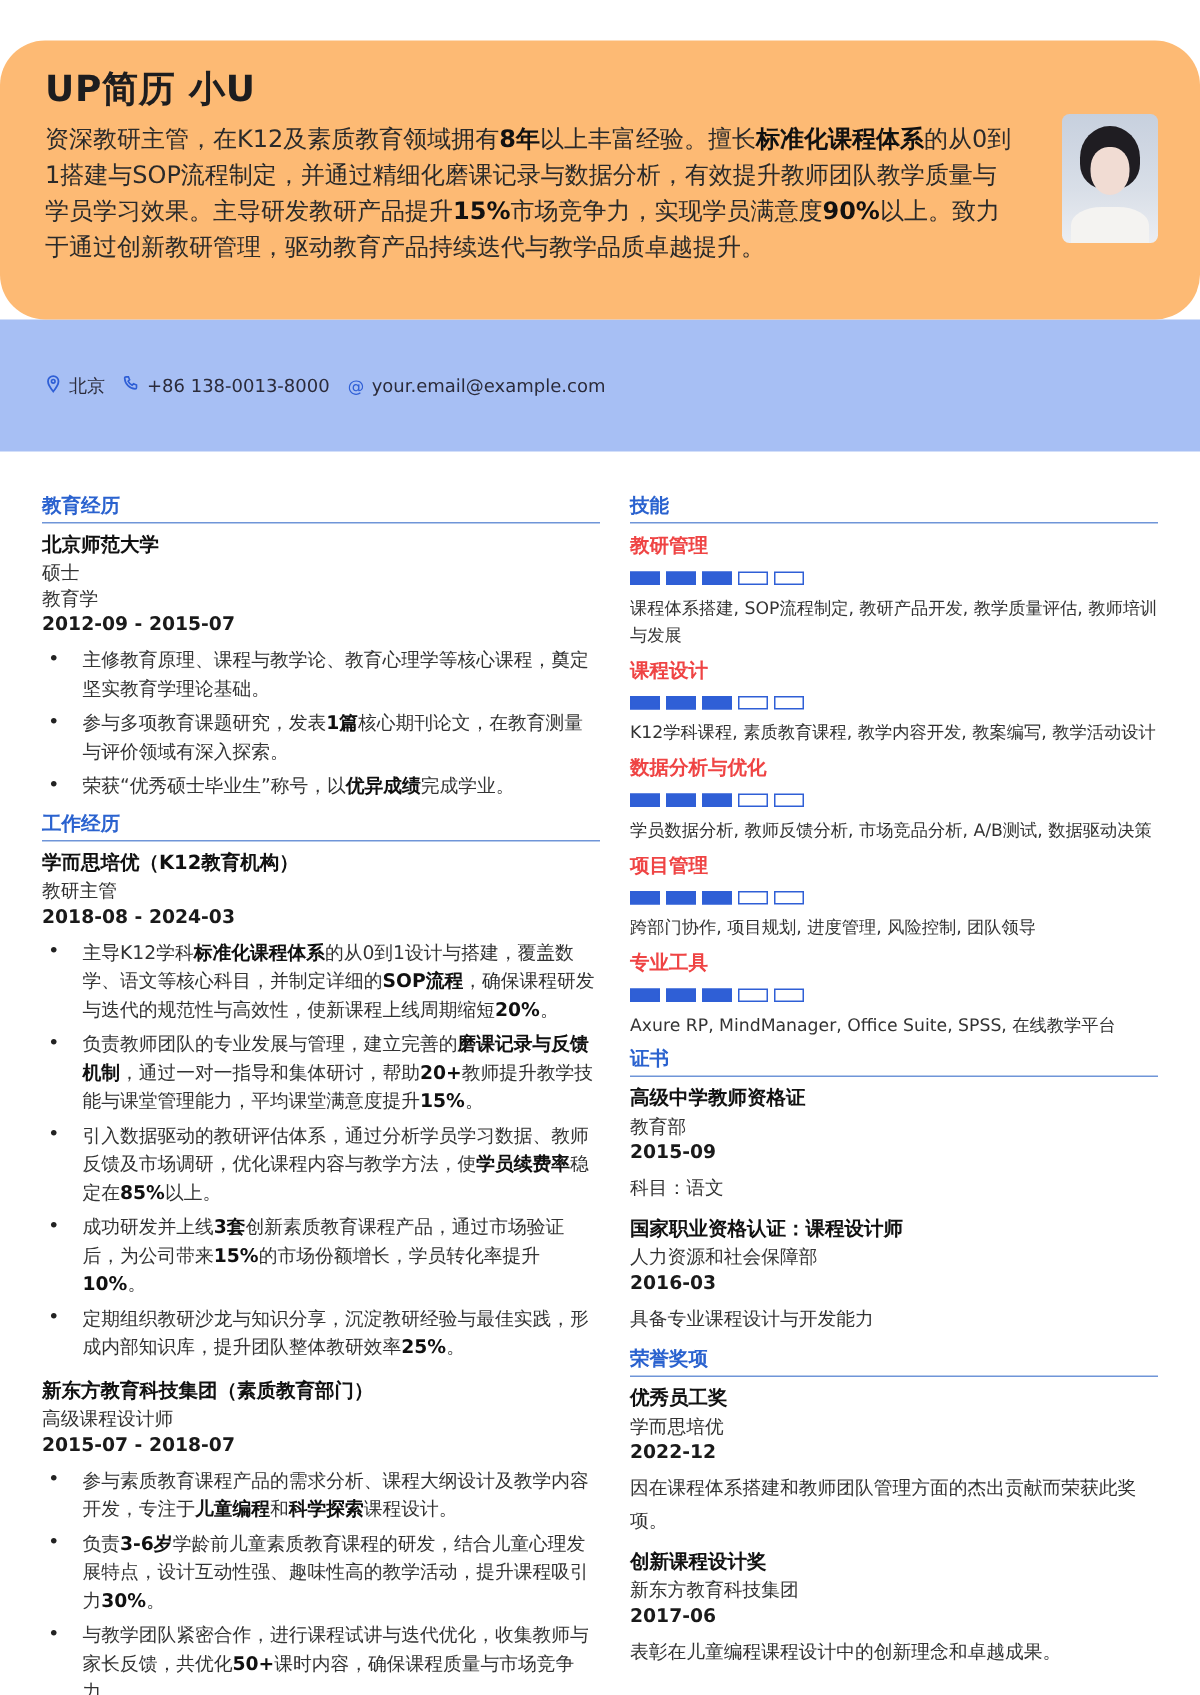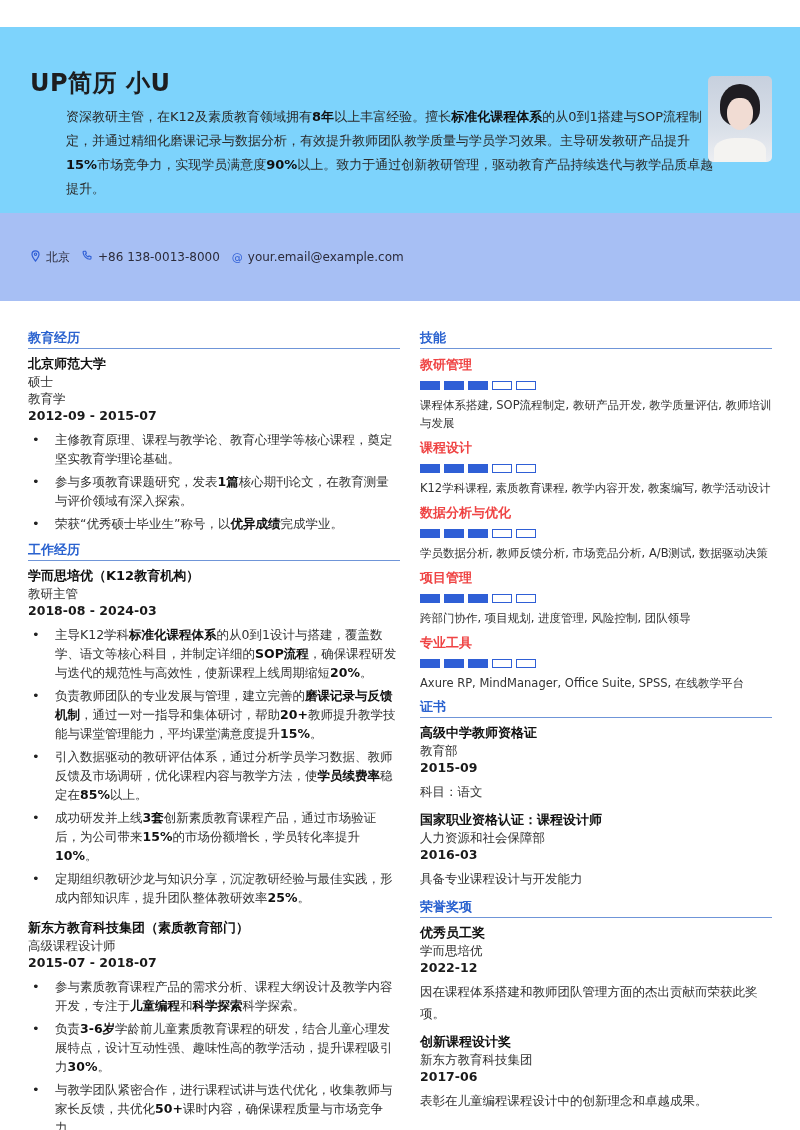--- a/index.html
+++ b/index.html
@@ -1,21 +1,21 @@
 <!DOCTYPE html>
 <html><head>
 <meta charset="utf-8">
 <style>
   * { box-sizing: border-box; margin: 0; padding: 0; }
   html, body { width: 800px; height: 1130px; overflow: hidden; background: #ffffff; }
   body { font-family: "DejaVu Sans", "Liberation Sans", sans-serif; color: #222; position: relative; }
   .top-spacer { height: 27px; background: #ffffff; }
-  .header { background: #7dd3fc; height: 186px; position: relative; padding: 40px 110px 0 30px; }
+  .header { background: #fdba74; height: 186px; position: relative; padding: 16px 110px 0 30px; border-radius: 30px; }
   .name { font-size: 24px; font-weight: bold; color: #1d1d1f; letter-spacing: 0.5px; line-height: 32px; margin-bottom: 6px; }
-  .summary { font-size: 13px; line-height: 24px; color: #2a2a2a; width: 650px; margin-left: 36px; }
+  .summary { font-size: 16px; line-height: 24px; color: #2a2a2a; width: 650px; }
   .summary b { font-weight: bold; color: #111; }
   .photo { position: absolute; right: 28px; top: 49px; width: 64px; height: 86px; border-radius: 5px; background: linear-gradient(180deg, #c7d0de 0%, #d9dfe8 60%, #eceef2 100%); overflow: hidden; }
   .photo .hair { position: absolute; left: 12px; top: 8px; width: 40px; height: 42px; background: #1f1d22; border-radius: 50% 50% 40% 40%; }
   .photo .face { position: absolute; left: 19px; top: 22px; width: 26px; height: 32px; background: #f1dcd3; border-radius: 45% 45% 50% 50%; }
   .photo .body { position: absolute; left: 6px; top: 62px; width: 52px; height: 30px; background: #f4f3f1; border-radius: 40% 40% 0 0; }
   .contact-bar { background: #a7bff4; height: 88px; display: flex; align-items: center; padding-left: 30px; font-size: 12px; color: #2b2b3a; }
   .contact-item { display: flex; align-items: center; margin-right: 12px; }
   .contact-item .ic { color: #2f5fd6; font-size: 11px; margin-right: 6px; width: 10px; text-align: center; }
   .columns { display: flex; padding: 28px 28px 0 28px; }
   .col-left { width: 372px; margin-right: 20px; }
@@ -107,21 +107,21 @@
             <li><span>引入数据驱动的教研评估体系，通过分析学员学习数据、教师反馈及市场调研，优化课程内容与教学方法，使</span><b>学员续费率</b><span>稳定在</span><b>85%</b><span>以上。</span></li>
             <li><span>成功研发并上线</span><b>3套</b><span>创新素质教育课程产品，通过市场验证后，为公司带来</span><b>15%</b><span>的市场份额增长，学员转化率提升</span><b>10%</b><span>。</span></li>
             <li><span>定期组织教研沙龙与知识分享，沉淀教研经验与最佳实践，形成内部知识库，提升团队整体教研效率</span><b>25%</b><span>。</span></li>
           </ul>
       </div>
       <div class="entry" style="margin-top:12px;">
         <div class="entry-title">新东方教育科技集团（素质教育部门）</div>
         <div class="entry-sub">高级课程设计师</div>
         <div class="entry-date">2015-07 - 2018-07</div>
         <ul class="bullets">
-            <li><span>参与素质教育课程产品的需求分析、课程大纲设计及教学内容开发，专注于</span><b>儿童编程</b><span>和</span><b>科学探索</b><span>科学探索。</span></li>
+            <li><span>参与素质教育课程产品的需求分析、课程大纲设计及教学内容开发，专注于</span><b>儿童编程</b><span>和</span><b>科学探索</b><span>课程设计。</span></li>
             <li><span>负责</span><b>3-6岁</b><span>学龄前儿童素质教育课程的研发，结合儿童心理发展特点，设计互动性强、趣味性高的教学活动，提升课程吸引力</span><b>30%</b><span>。</span></li>
             <li><span>与教学团队紧密合作，进行课程试讲与迭代优化，收集教师与家长反馈，共优化</span><b>50+</b><span>课时内容，确保课程质量与市场竞争力。</span></li>
             <li><span>撰写并修订教案、讲义、学生用书等教学资料，确保内容准确性与教学指导性，辅助教师高效备课，备课时间平均缩短</span></li>
           </ul>
       </div>
     </section>
 
   </div>
 
   <div class="col-right">

